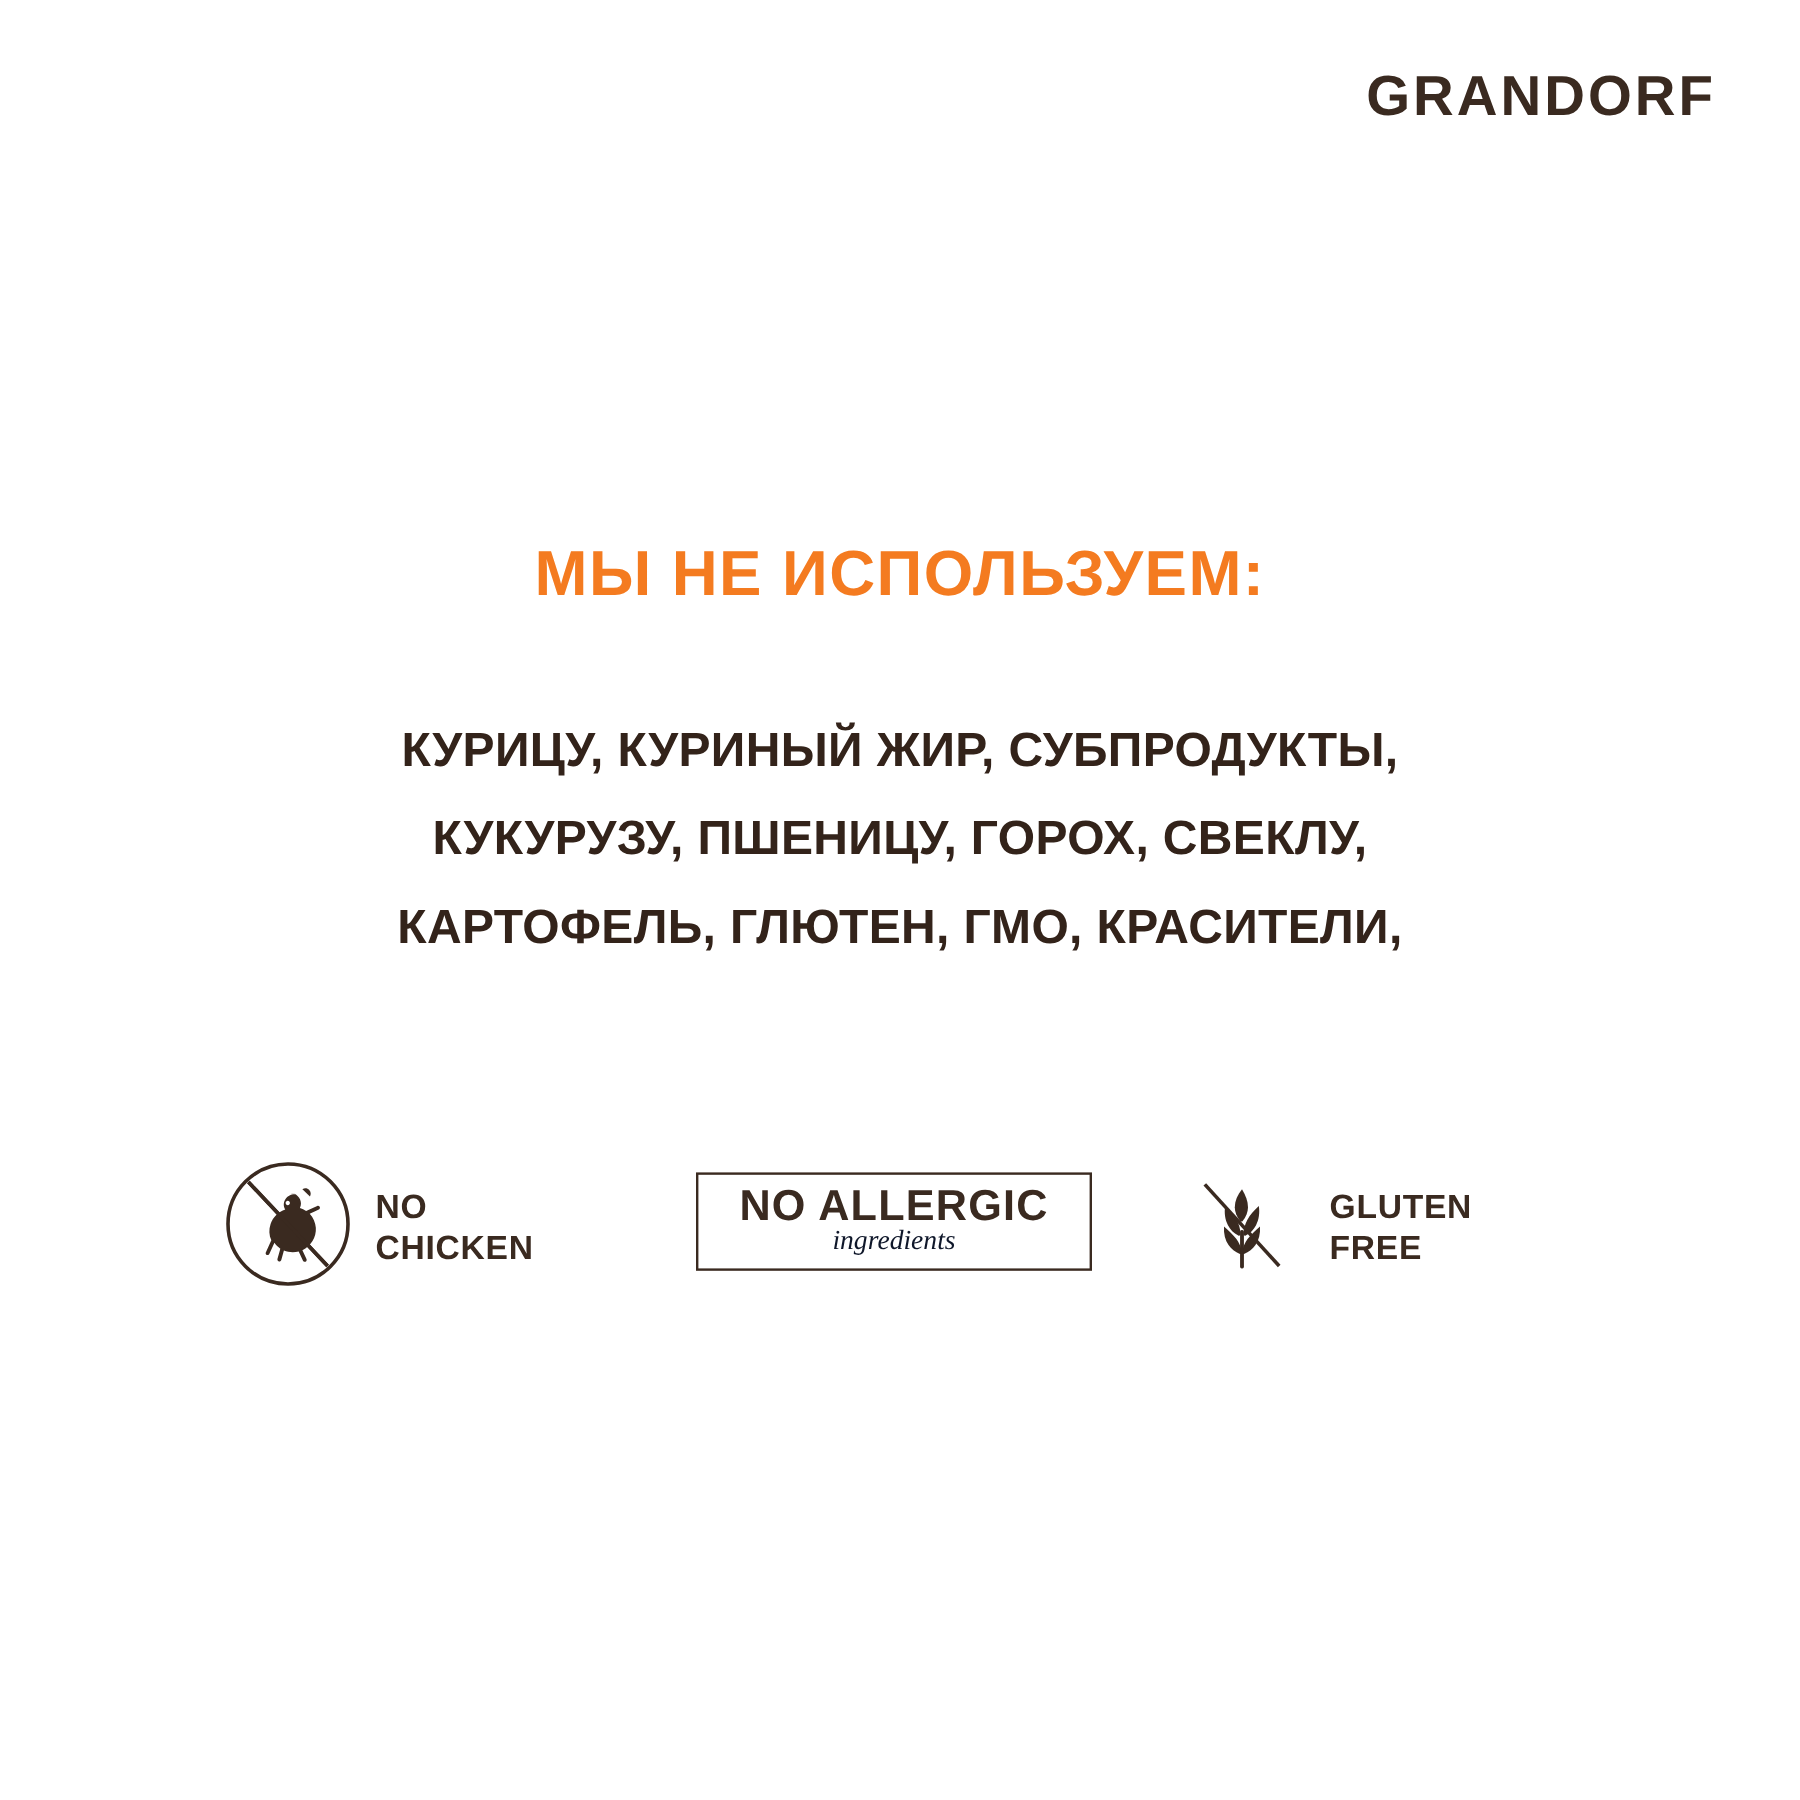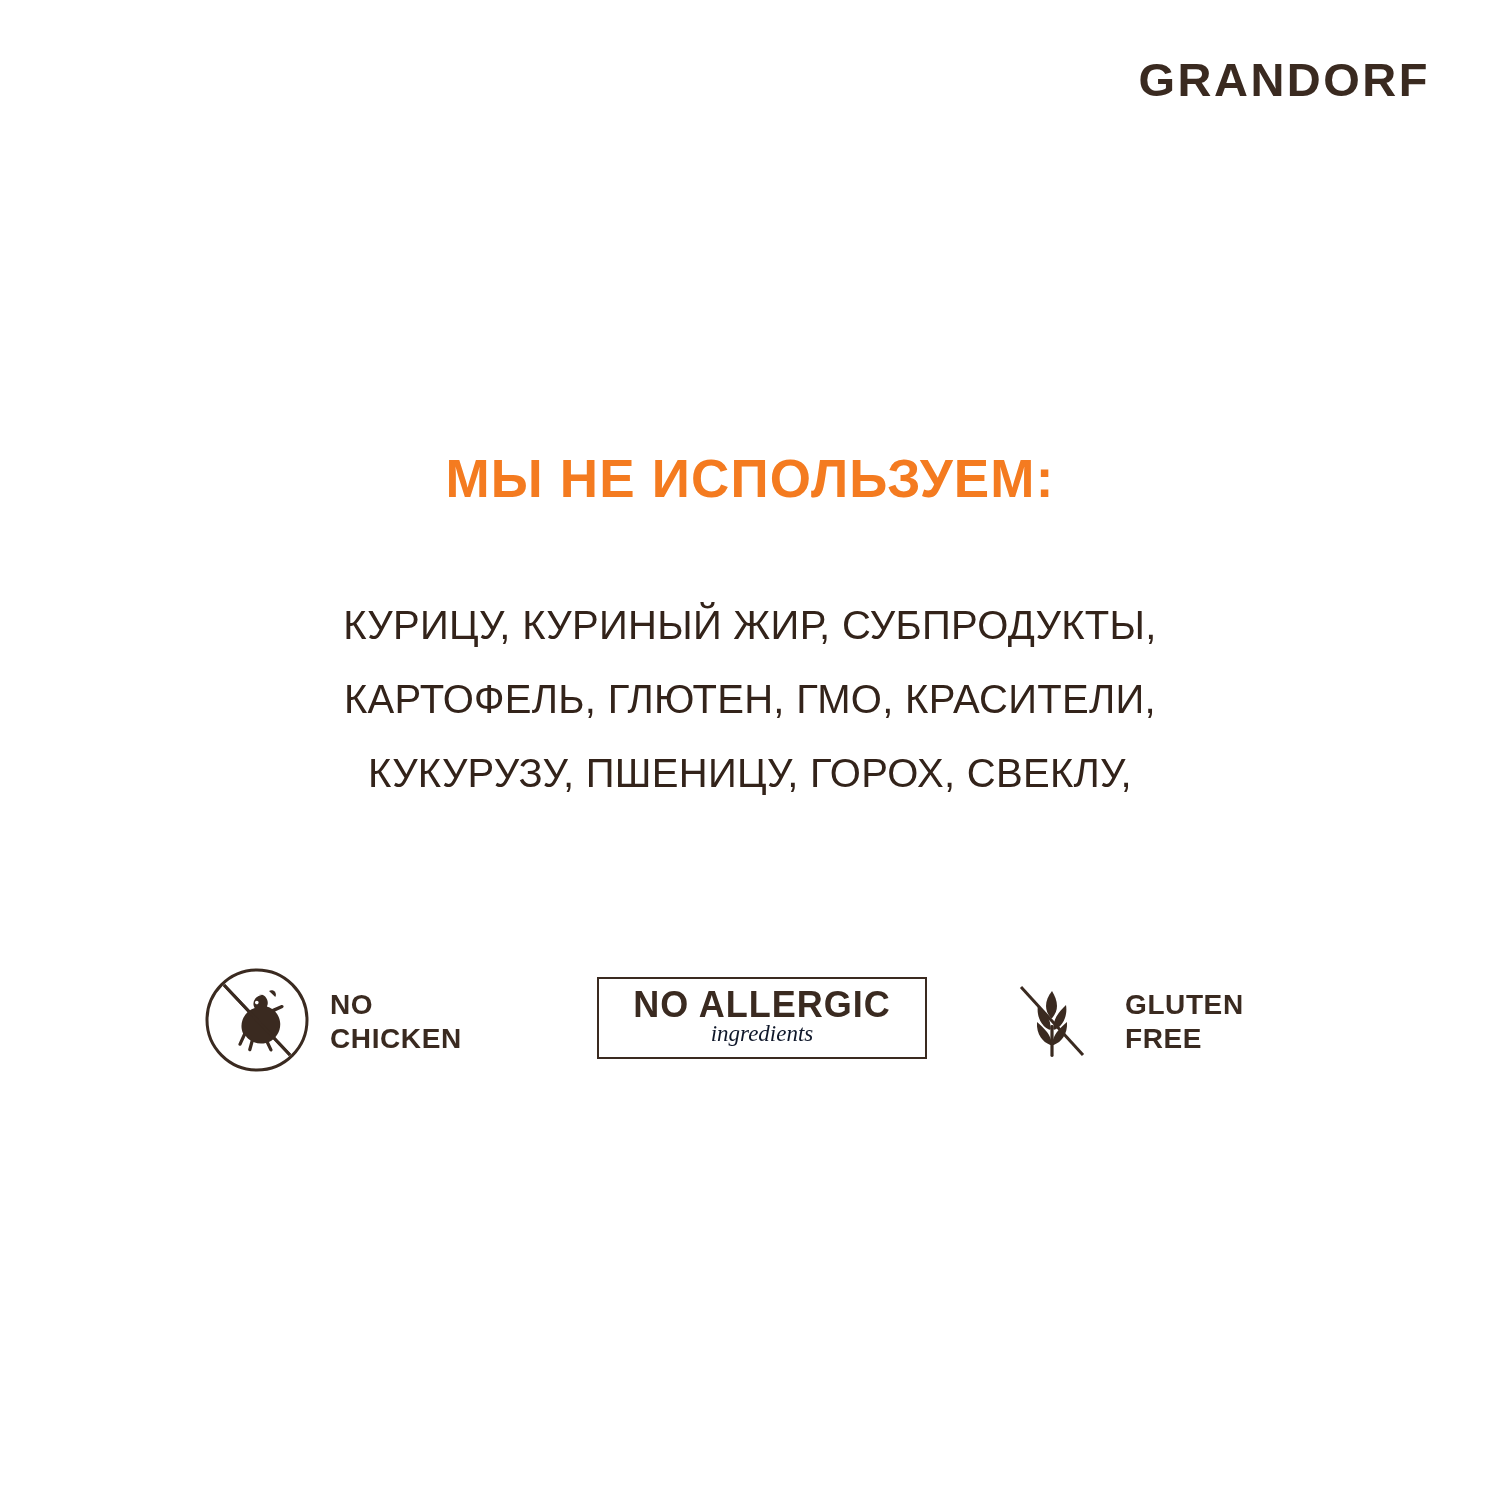--- a/index.html
+++ b/index.html
@@ -50,35 +50,35 @@
 
   
   .body-text {
     position: absolute;
     top: 588px;
     left: 210px;
     width: 1080px;
     text-align: center;
     color: #33231a;
     font-size: 40px;
-    font-weight: normal;
+    font-weight: bold;
     line-height: 74px;
     letter-spacing: 0.3px;
     font-family: "Liberation Sans", sans-serif;
   }
   .body-text .line {
     display: block;
     white-space: nowrap;
   }
 
   
   .badges {
     position: absolute;
     top: 965px;
-    left: 202px;
+    left: 185px;
     width: 1110px;
     height: 125px;
   }
 
   .badge {
     position: absolute;
     display: flex;
     align-items: center;
   }
 
@@ -135,22 +135,22 @@
 <body>
 
 <div class="page">
 
   <div class="brand">GRANDORF</div>
 
   <div class="headline">МЫ НЕ ИСПОЛЬЗУЕМ:</div>
 
   <div class="body-text">
     <span class="line">КУРИЦУ, КУРИНЫЙ ЖИР, СУБПРОДУКТЫ,</span>
+    <span class="line">КУКУРУЗУ, ПШЕНИЦУ, ГОРОХ, СВЕКЛУ,</span>
     <span class="line">КАРТОФЕЛЬ, ГЛЮТЕН, ГМО, КРАСИТЕЛИ,</span>
-    <span class="line">КУКУРУЗУ, ПШЕНИЦУ, ГОРОХ, СВЕКЛУ,</span>
   </div>
 
   <div class="badges">
 
     <div class="badge badge-1">
       <span class="badge-icon">
         <svg width="110" height="110" viewBox="0 0 110 110" xmlns="http://www.w3.org/2000/svg">
           <circle cx="55" cy="55" r="50" fill="none" stroke="#3a2a20" stroke-width="3"></circle>
           <line x1="22" y1="20" x2="88" y2="90" stroke="#3a2a20" stroke-width="3"></line>
           <g fill="#3a2a20">

